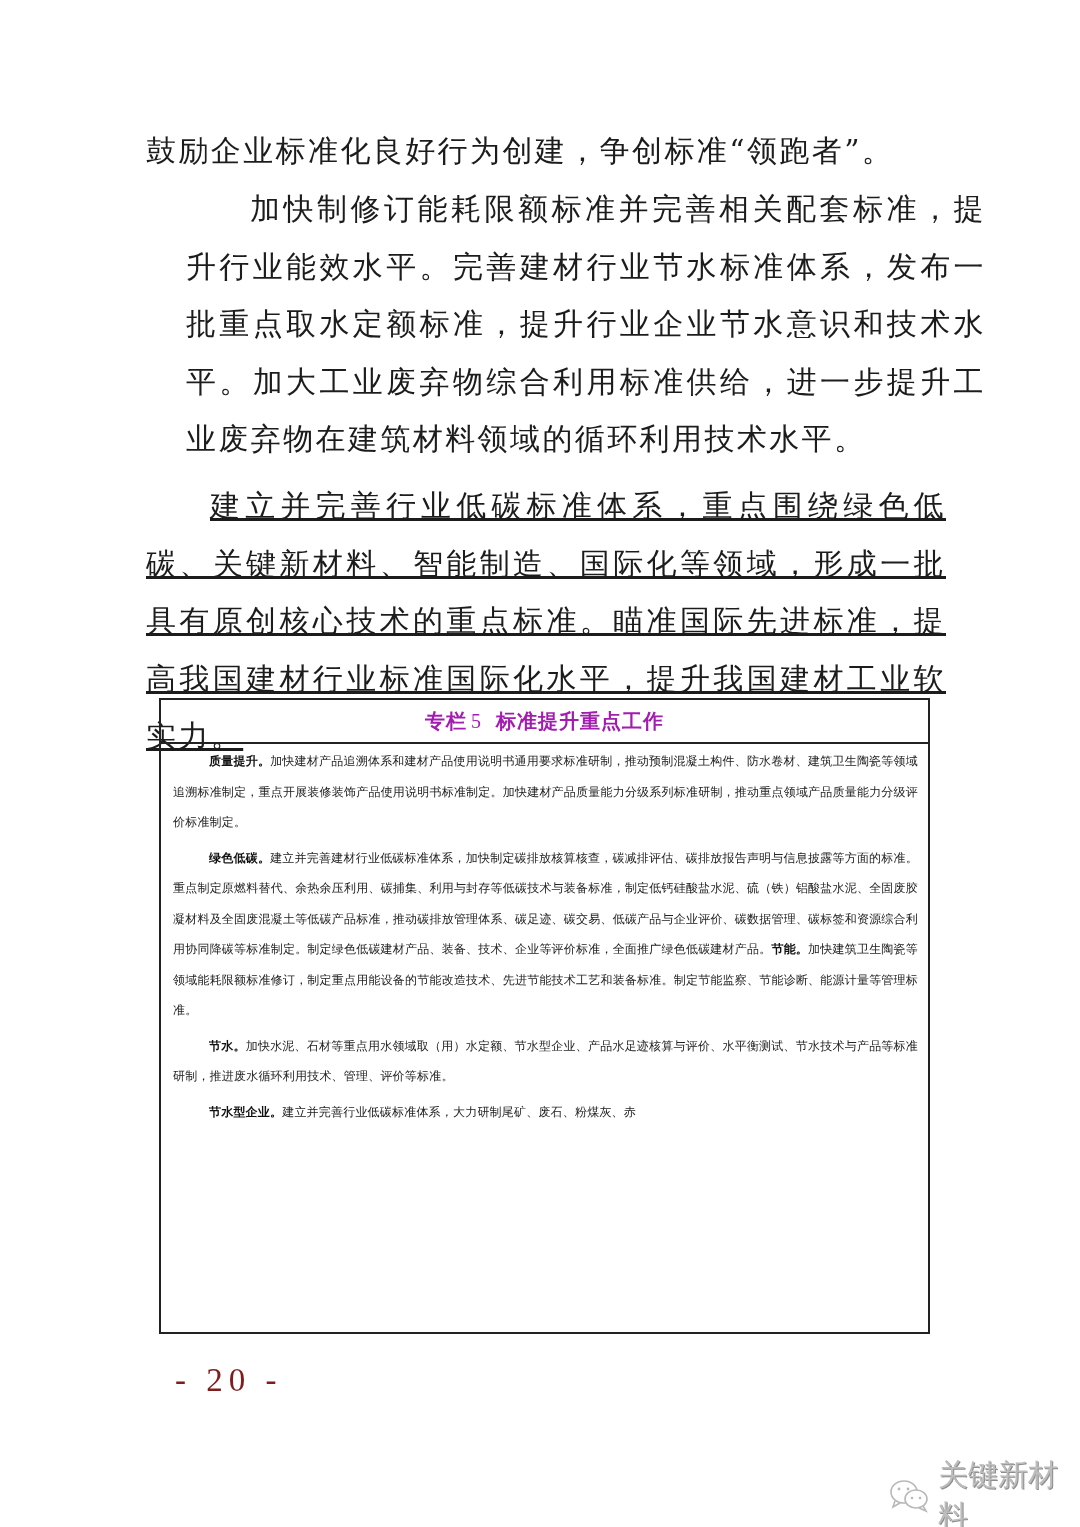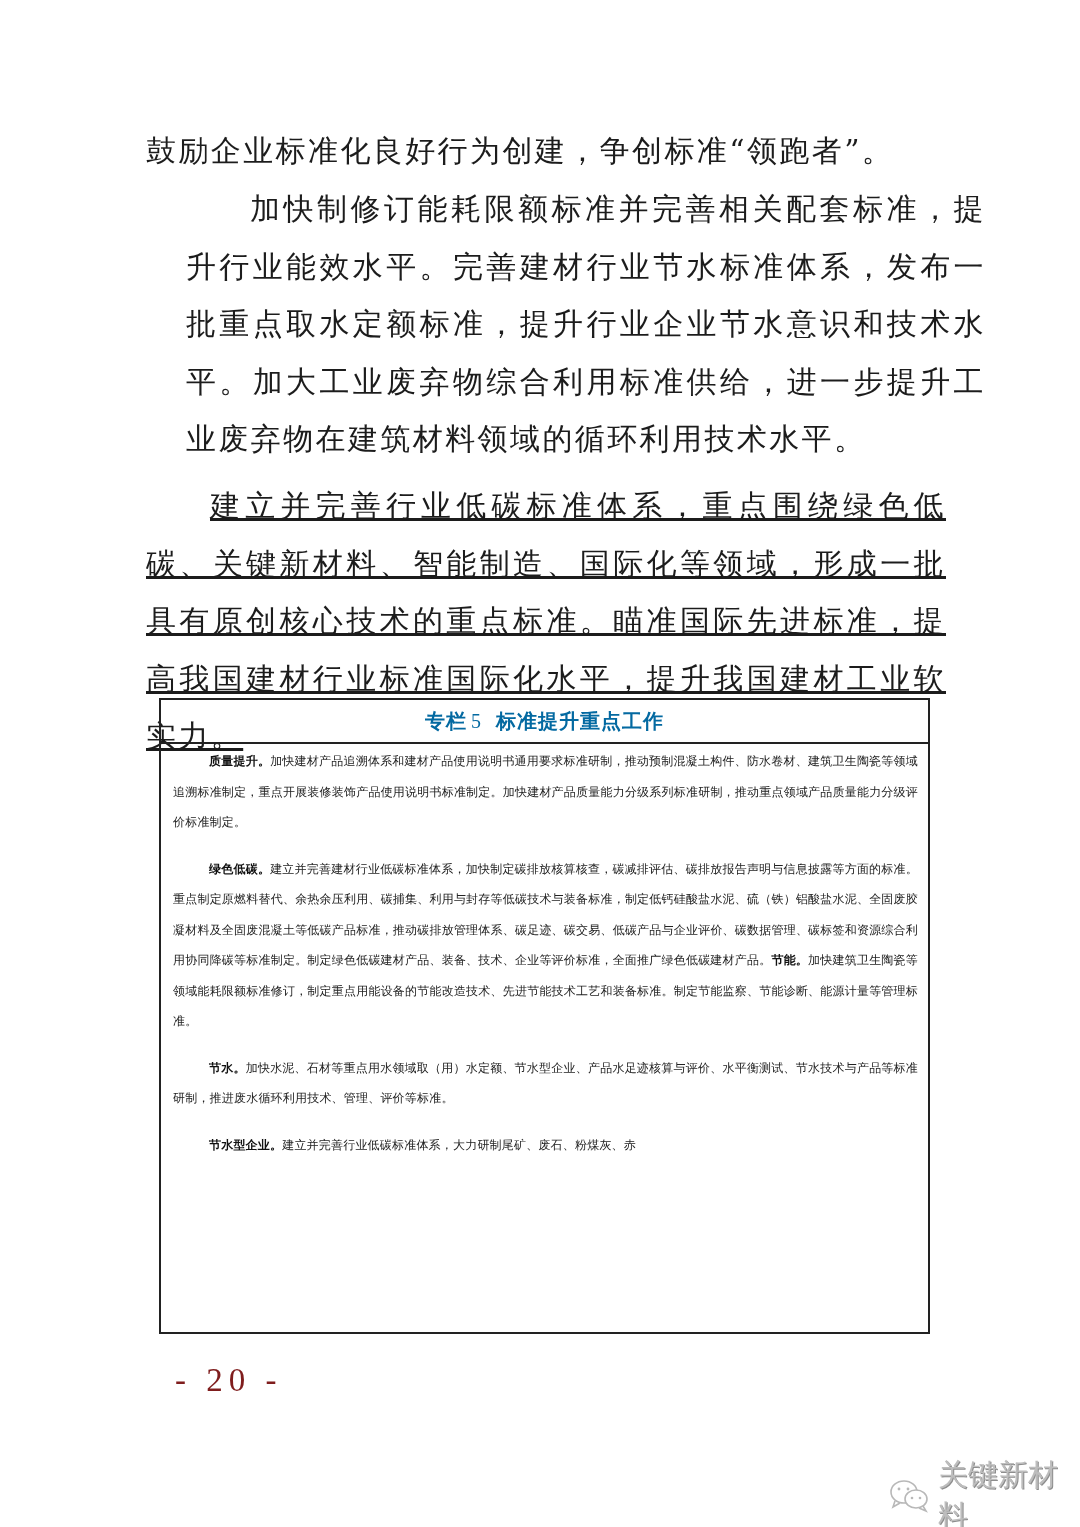--- a/index.html
+++ b/index.html
@@ -51,40 +51,40 @@
     .box-header {
       height: 44px;
       border-bottom: 2px solid #222;
       box-sizing: border-box;
       text-align: center;
       font-family: "DejaVu Sans", "Liberation Sans", sans-serif;
       font-weight: bold;
       font-size: 20px;
       line-height: 42px;
       letter-spacing: 1px;
-      color: #0369a1;
+      color: #a21caf;
     }
     .box-header .num {
       margin: 0 14px 0 4px;
       font-weight: normal;
       font-family: "Liberation Serif", serif;
     }
     .box-body {
       padding: 2px 10px 0 12px;
     }
     .box-p {
       margin: 0;
       font-size: 12px;
       line-height: 30.5px;
       text-align: justify;
       text-indent: 36px;
       color: #222;
       letter-spacing: 0.2px;
     }
-    .box-p + .box-p { margin-top: 16px; }
+    .box-p + .box-p { margin-top: 5px; }
     .bold-label {
       font-weight: bold;
       font-family: "DejaVu Sans", "Liberation Sans", sans-serif;
       color: #111;
     }
     .page-number {
       position: absolute;
       left: 175px;
       top: 1362px;
       font-size: 33px;

